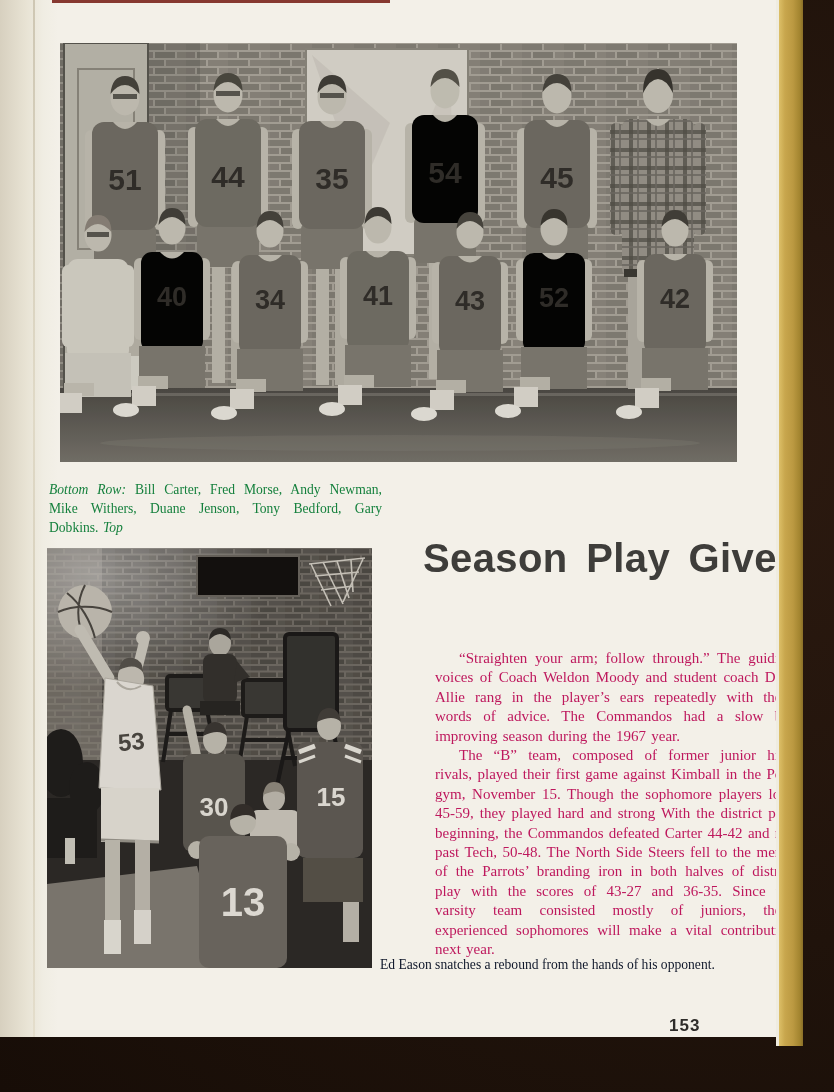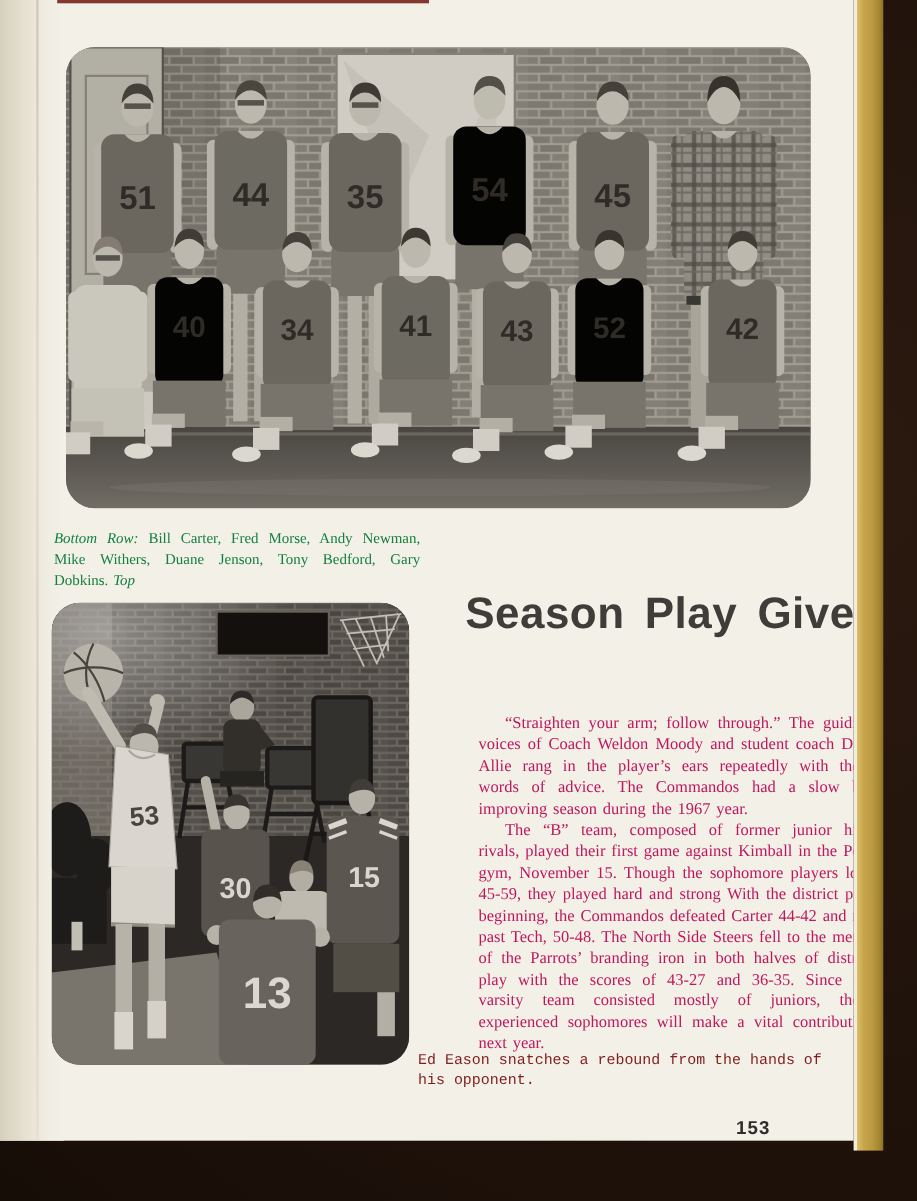--- a/index.html
+++ b/index.html
@@ -22,21 +22,21 @@
     opacity: .85;
   }
   .top-red-line {
     position: absolute; left: 52px; top: 0; width: 338px; height: 3px;
     background: #7a241c; opacity: .9;
   }
   .gilt {
     position: absolute; left: 776px; top: 0; width: 27px; height: 1046px;
     background: linear-gradient(90deg, #efece0 0px, #efece0 3px, #dcbf67 3px, #c8a64d 9px, #bb9941 17px, #a2842f 24px, #8a6f28 27px);
   }
-  .photo { position: absolute; overflow: hidden; background: #8f8b82; border-radius: 26px; }
+  .photo { position: absolute; overflow: hidden; background: #8f8b82; }
   .team-photo   { left: 60px; top: 43px;  width: 677px; height: 419px; }
   .action-photo { left: 47px; top: 548px; width: 325px; height: 420px; }
   figure { margin: 0; }
 
   .caption {
     position: absolute; width: 333px; font-size: 13.6px; line-height: 19px;
     text-align: justify; color: #15803d; margin: 0; word-spacing: 1px;
   }
   .caption i { font-style: italic; }
   .caption-left  { left: 49px;  top: 480px; }
@@ -52,21 +52,21 @@
 
   .article {
     position: absolute; left: 398px; top: 649px; width: 359px;
     font-size: 15px; line-height: 19.4px; text-align: justify;
     color: #be185d; word-spacing: 1.5px; margin-left: 37px;
   }
   .article p { margin: 0; text-indent: 24px; }
 
   .action-caption {
     position: absolute; left: 380px; top: 956px; width: 376px; margin: 0;
-    font-size: 13.6px; line-height: 18px; color: #7f1d1d; font-family: Liberation Mono, monospace;
+    font-size: 13.6px; line-height: 18px; color: #0f172a;
   }
   .page-number {
     position: absolute; left: 669px; top: 1016px; width: 58px;
     text-align: left; font-family: "Liberation Sans", sans-serif;
     font-weight: 700; font-size: 17px; color: #2f2d2a; letter-spacing: 1px;
   }
   svg text {
     font-family: "Liberation Sans", sans-serif; font-weight: 700;
     text-anchor: middle;
   }

